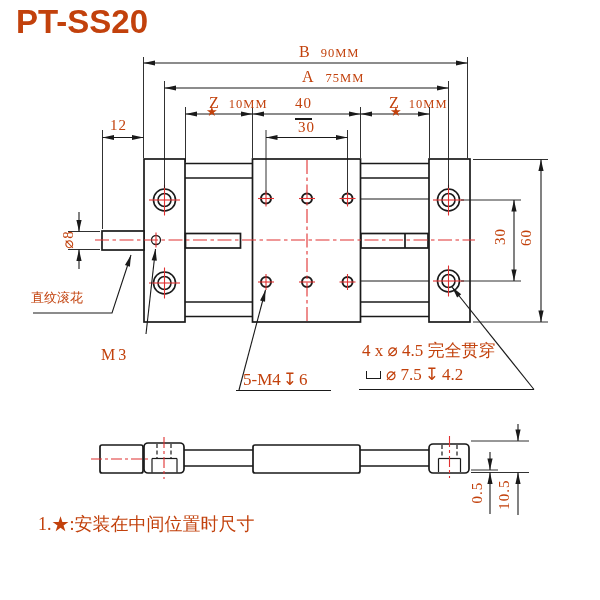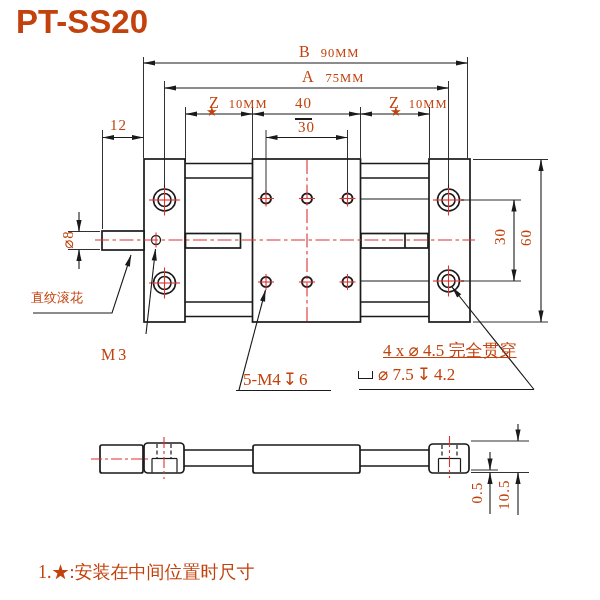--- a/index.html
+++ b/index.html
@@ -9,21 +9,21 @@
   .lbl{position:absolute;white-space:nowrap;line-height:1;}
   .title{font-family:"Liberation Sans", sans-serif;font-weight:800;font-size:33px;letter-spacing:0px;}
   .dimL{font-size:16px;}
   .dimS{font-size:12.5px;letter-spacing:1px;margin-top:20px;}
   .dimN{font-size:15px;letter-spacing:1px;}
   .star{font-size:13px;}
   .u40{border-bottom:2px solid #1a1a1a;padding-bottom:7px;}
   .rot{transform:rotate(-90deg);transform-origin:center center;text-align:center;}
   .cjk{font-size:13px;letter-spacing:0px;}
   .callout{font-size:17px;}
-  .notes{font-size:18px;letter-spacing:0px;margin-top:48px;}
+  .notes{font-size:18px;letter-spacing:0px;}
   .cbore{display:inline-block;width:13px;height:7px;border:1.6px solid #1a1a1a;border-top:none;
          margin:0 5px 1px 0;vertical-align:baseline;}
   .m3{font-size:16px;letter-spacing:3px;}
 </style>
 </head>
 <body>
 
 <div id="canvas">
 
   <svg id="drawing" width="600" height="600" viewBox="0 0 600 600">
@@ -212,20 +212,20 @@
   <div class="lbl dimN rot" style="left:461px;top:485px;width:32px;">0.5</div>
   <div class="lbl dimN rot" style="left:485px;top:487px;width:38px;">10.5</div>
 
   <div class="lbl cjk" style="left:31px;top:291px;">直纹滚花</div>
   <div class="lbl m3" style="left:101px;top:334px;margin-top:13px;">M3</div>
 
   <div class="lbl callout" style="left:243px;top:371px;">
     <span>5-M4</span><span style="margin:0 2px;">↧</span><span>6</span>
   </div>
 
-  <div class="lbl callout" style="left:383px;top:342px;text-decoration:underline;">4 x ⌀ 4.5 完全贯穿</div>
-  <div class="lbl callout" style="left:358px;top:366px;font-family:Liberation Serif, serif;">
+  <div class="lbl callout" style="left:362px;top:342px;">4 x ⌀ 4.5 完全贯穿</div>
+  <div class="lbl callout" style="left:366px;top:366px;font-family:Liberation Serif, serif;">
     <span class="cbore"></span><span>⌀ 7.5</span><span style="margin:0 3px;">↧</span><span>4.2</span>
   </div>
 
   <div class="lbl notes" style="left:38px;top:515px;">1.★:安装在中间位置时尺寸</div>
 
 </div>
 
 </body></html>

